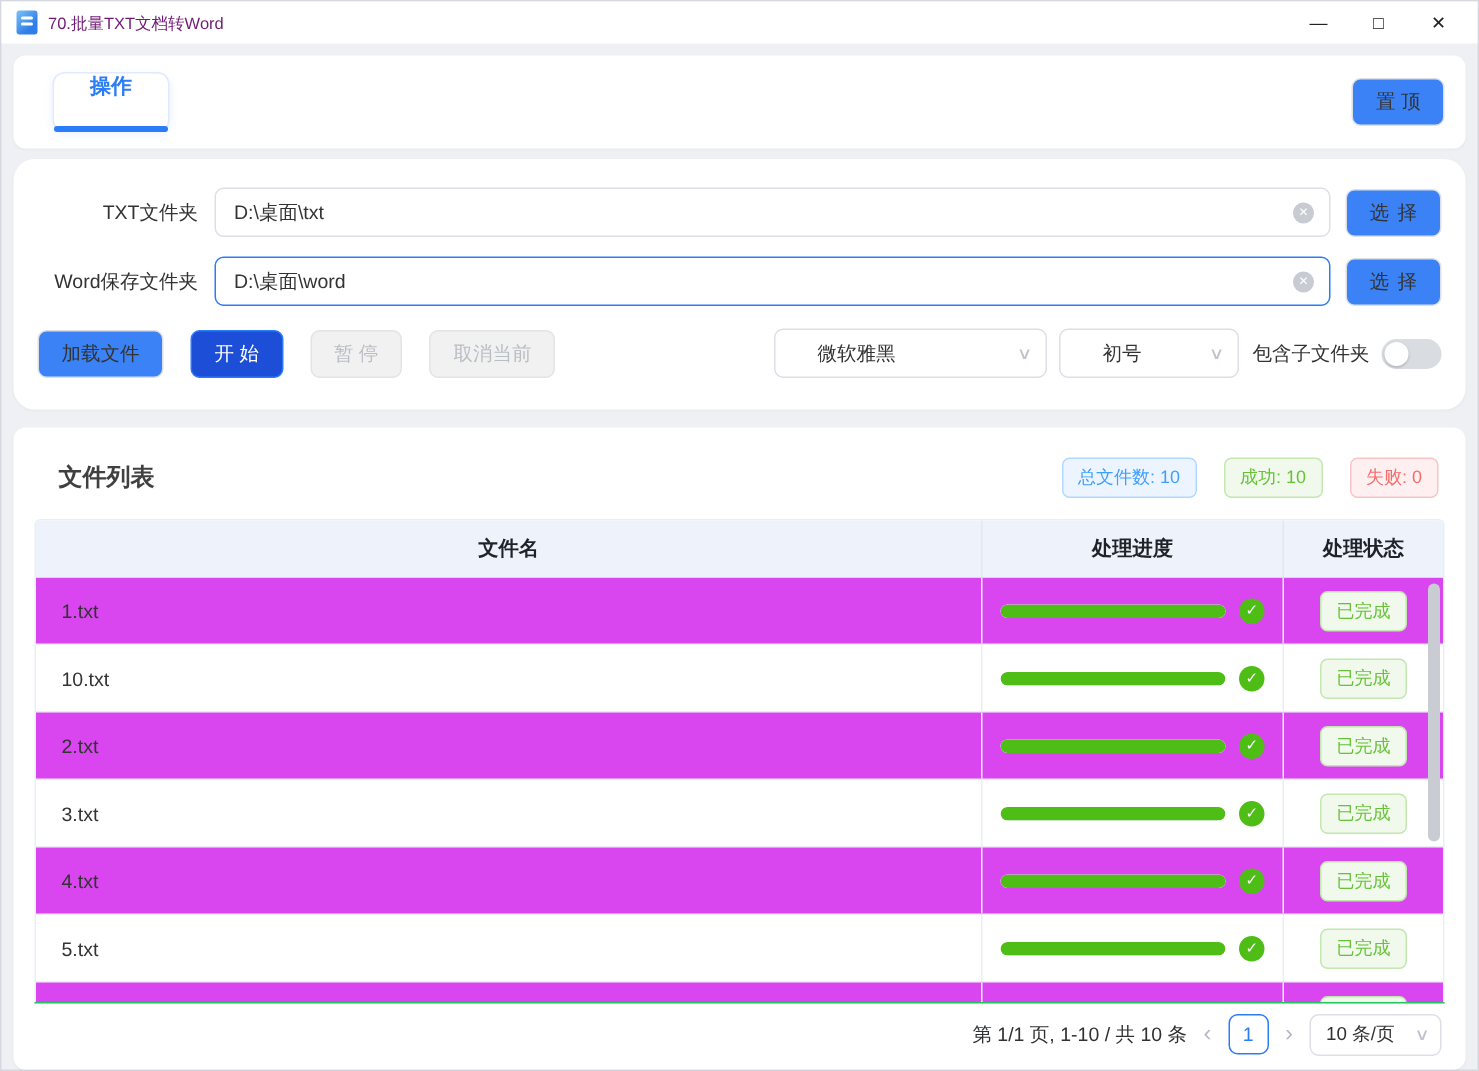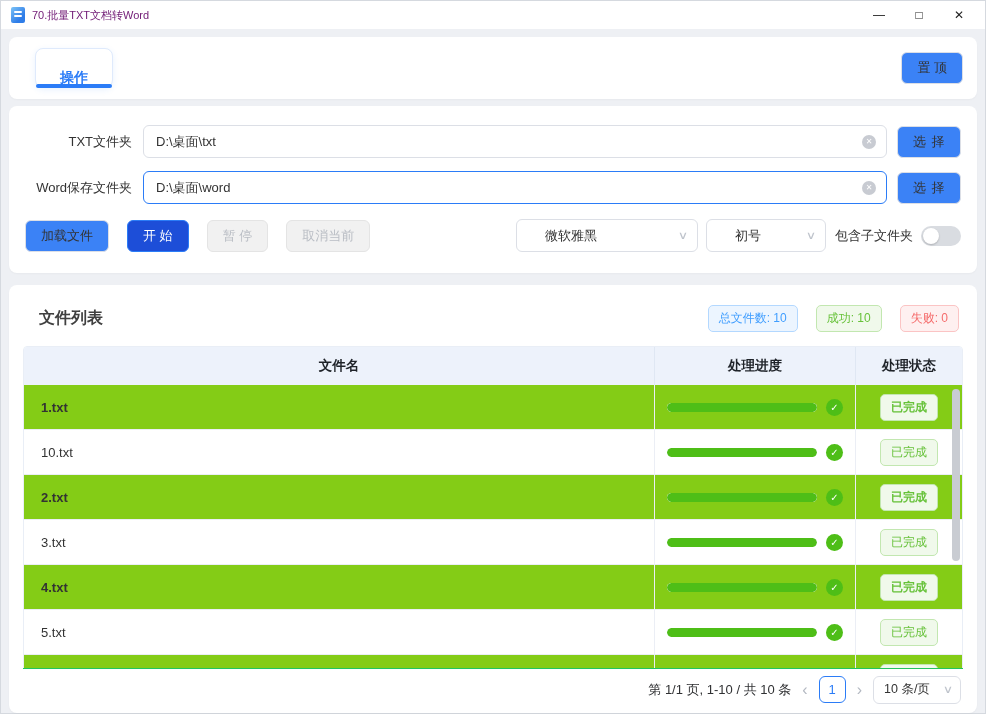--- a/index.html
+++ b/index.html
@@ -15,29 +15,29 @@
   .app-title { font-size:11px; color:#701a75; }
   .titlebar-controls { display:flex; }
   .tb-btn { width:40px; height:26px; display:flex; align-items:center; justify-content:center; font-size:12px; color:#222; cursor:pointer; }
 
   .content { flex:1; padding:8px 8px 0 8px; display:flex; flex-direction:column; }
   .card { background:#fff; border-radius:8px; box-shadow:0 1px 2px rgba(0,0,0,0.03); }
 
   
   .tabs-card { height:62px; display:flex; align-items:center; justify-content:space-between; padding:0 14px 0 26px; margin-bottom:7px; flex:0 0 auto; }
   .tabs { display:flex; align-items:center; gap:12px; }
-  .tab { height:40px; padding:0 24px; display:flex; align-items:flex-end; border:1px solid #ececec; border-radius:8px; font-size:14px; color:#333; cursor:pointer; background:#fff; position:relative; }
+  .tab { height:40px; padding:0 24px; display:flex; align-items:flex-start; border:1px solid #ececec; border-radius:8px; font-size:14px; color:#333; cursor:pointer; background:#fff; position:relative; }
   .tab.active { color:#2b7cf7; font-weight:bold; border-color:#dfeafc; box-shadow:0 2px 6px rgba(43,124,247,0.10); }
   .tab.active::after { content:""; position:absolute; left:0; right:0; bottom:-1px; height:4px; background:#2b7cf7; border-radius:3px; }
   .btn { height:32px; padding:0 15px; background:#3b82f6; border:1px solid #dcdfe6; border-radius:6px; font-size:13px; color:#333; cursor:pointer; font-family:inherit; white-space:nowrap; }
   .btn.primary { background:#1d4ed8; border-color:#2b7cf7; color:#fff; }
   .btn.disabled { background:#f1f1f1; border-color:#e4e4e4; color:#b9bdc4; cursor:default; }
 
   
-  .form-card { padding:19px 16px 21px 16px; margin-bottom:12px; flex:0 0 auto; }
+  .form-card { padding:19px 16px 21px 16px; margin-bottom:12px; flex:0 0 auto;border-radius:14px; }
   .form-row { display:flex; align-items:center; margin-bottom:13px; }
   .form-row:last-child { margin-bottom:0; }
   .form-label { width:118px; text-align:right; padding-right:11px; font-size:13px; color:#333; flex:0 0 auto; }
   .input-wrap { flex:1; height:33px; border:1px solid #dcdfe6; border-radius:6px; display:flex; align-items:center; padding:0 10px 0 12px; background:#fff; position:relative; }
   .input-wrap.focused { border-color:#2b7cf7; }
   .input-wrap input { border:none; outline:none; flex:1; font-size:13px; color:#333; font-family:inherit; background:transparent; }
   .clear-icon { width:14px; height:14px; border-radius:50%; background:#c8cbd2; color:#fff; font-size:8px; display:flex; align-items:center; justify-content:center; cursor:pointer; flex:0 0 auto; }
   .row-btn { margin-left:10px; width:64px; letter-spacing:1px; }
   .actions-row { margin-top:15px; }
   .actions-row .btn { margin-right:18px; }
@@ -62,21 +62,21 @@
 
   .table { border:1px solid #e9eef6; border-radius:4px 4px 0 0; overflow:hidden; flex:0 0 auto; }
   .thead { display:flex; background:#edf2fb; height:38px; }
   .th { display:flex; align-items:center; justify-content:center; font-size:13.5px; font-weight:bold; color:#1f2329; border-right:1px solid #dfe7f3; }
   .th:last-child { border-right:none; }
   .col-name { width:631px; }
   .col-prog { width:201px; }
   .col-status { flex:1; }
   .tbody { height:283px; overflow:hidden; position:relative; }
   .trow { display:flex; height:45px; align-items:stretch; border-bottom:1px solid #ebeef5; background:#fff; }
-  .trow.striped { background:#84cc16;font-weight:bold; }
+  .trow.striped { background:#d946ef; }
   .td { display:flex; align-items:center; border-right:1px solid #ebeef5; }
   .td:last-child { border-right:none; }
   .td-name { width:631px; padding-left:17px; font-size:13px; color:#333; }
   .td-prog { width:201px; justify-content:center; gap:9px; }
   .td-status { flex:1; justify-content:center; }
   .progress-track { width:150px; height:9px; border-radius:5px; background:#ebeef5; overflow:hidden; }
   .progress-fill { height:100%; border-radius:5px; background:#4ebe17; }
   .check-circle { width:17px; height:17px; border-radius:50%; background:#4ebe17; color:#fff; font-size:10px; display:flex; align-items:center; justify-content:center; }
   .vscroll { position:absolute; top:4px; right:2px; width:8px; height:172px; border-radius:4px; background:#c9ccd2; }
 

